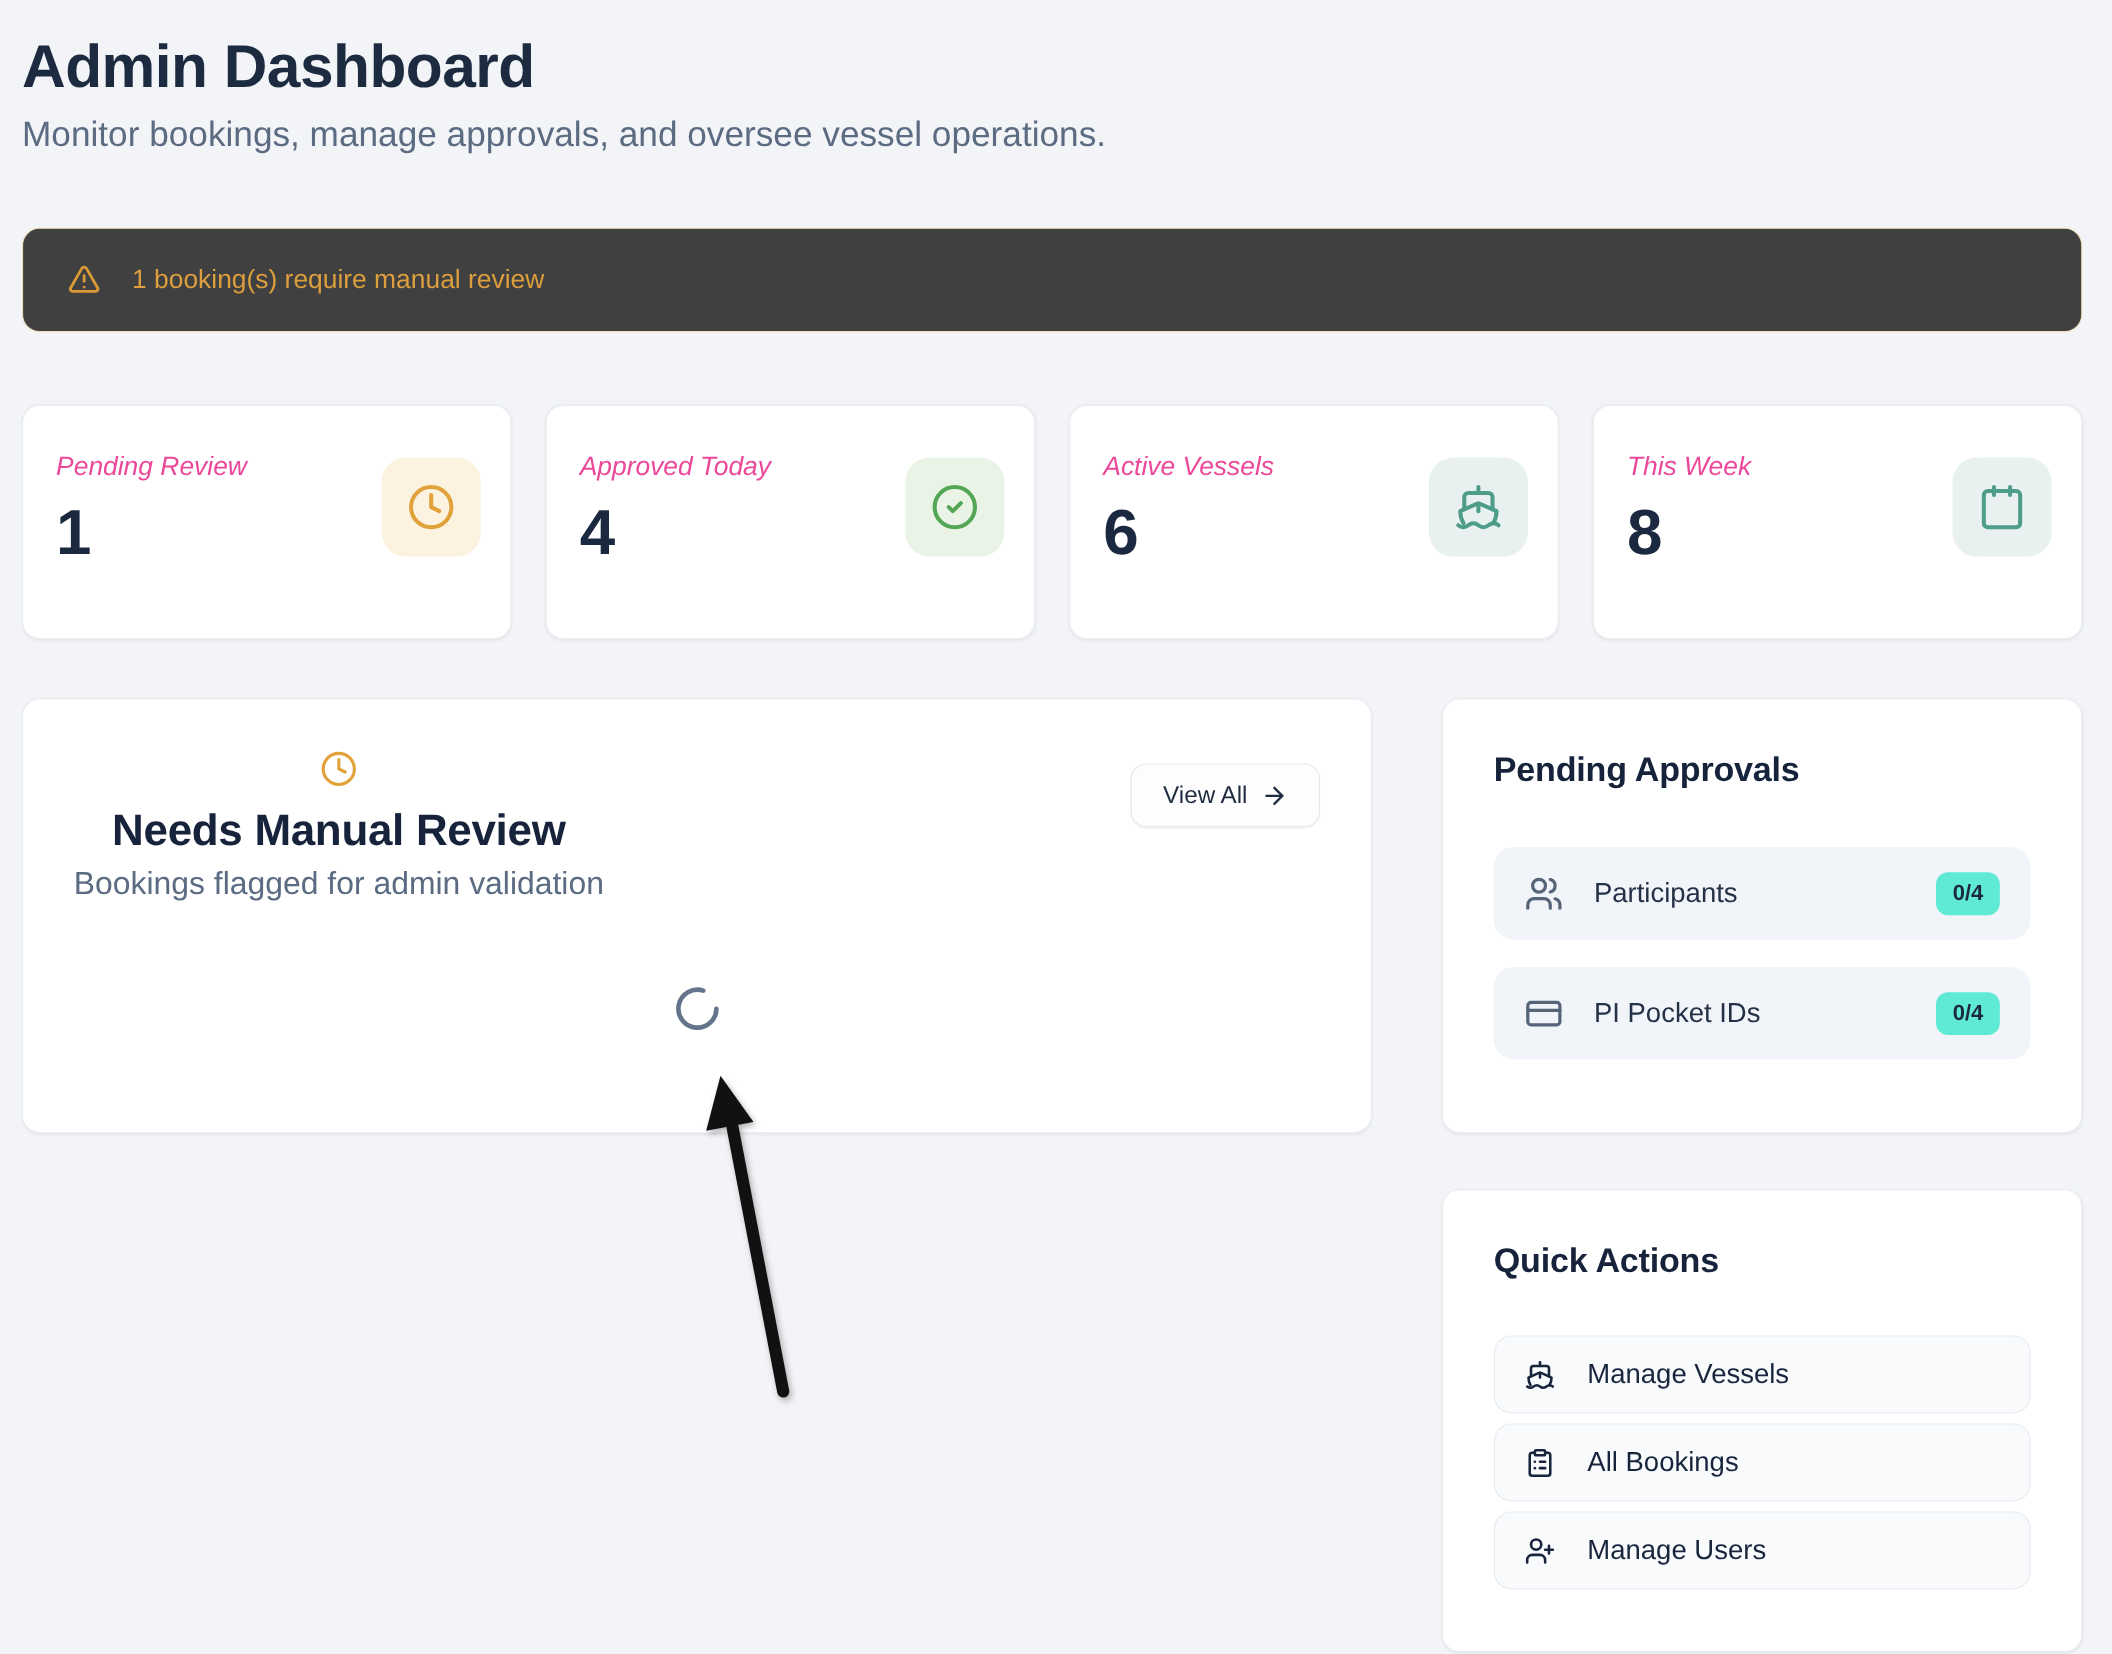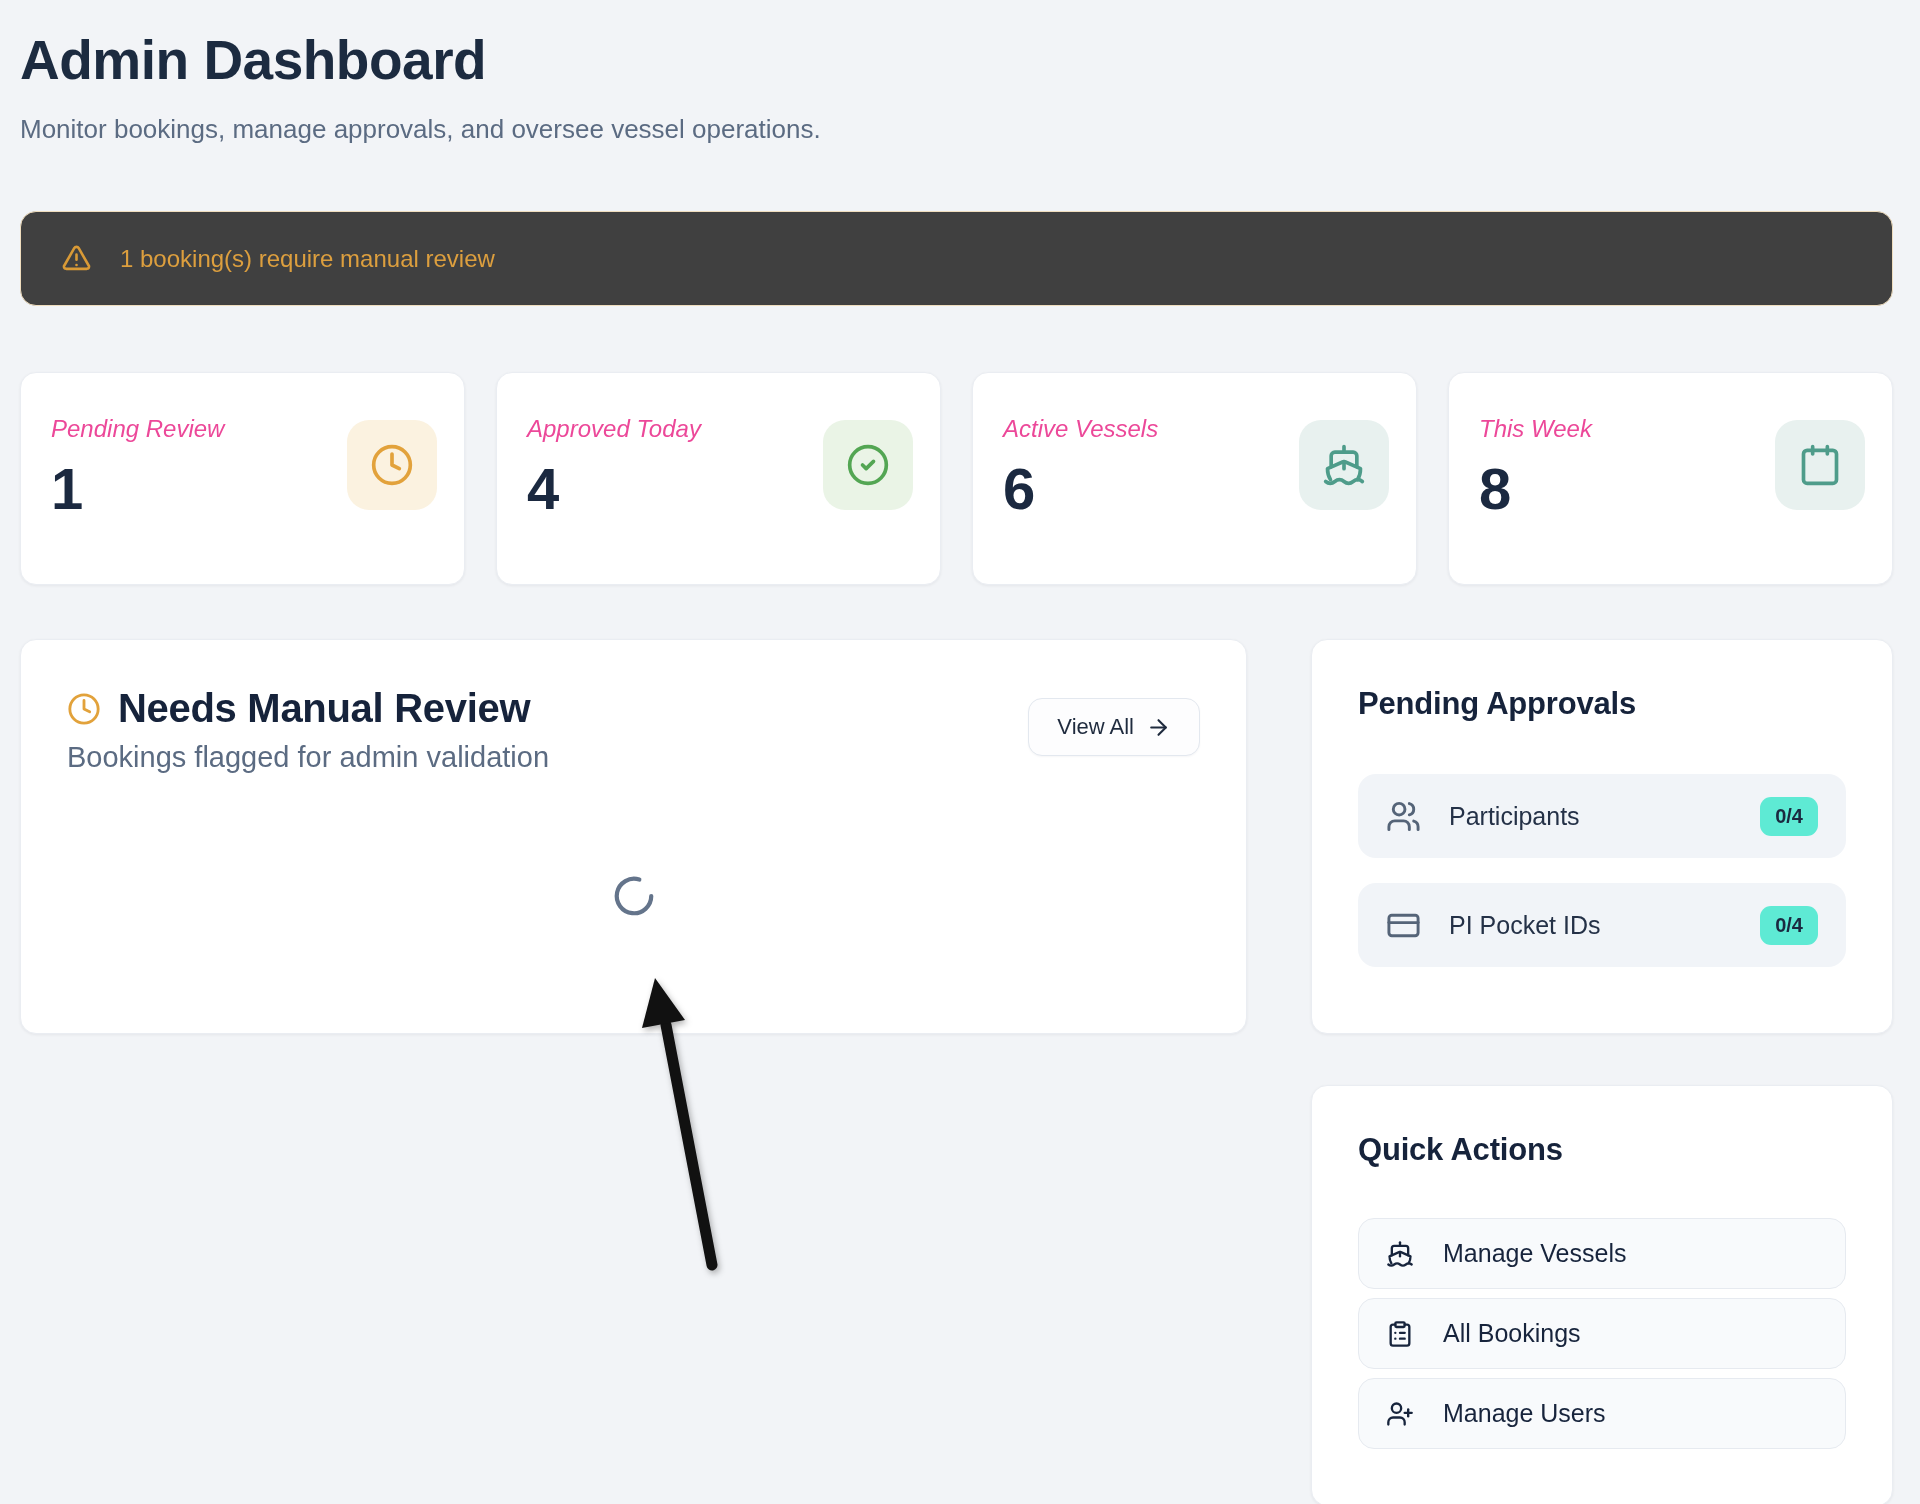--- a/index.html
+++ b/index.html
@@ -7,21 +7,21 @@
   body {
     font-family:"Liberation Sans", sans-serif;
     background:#F2F4F7;
     color:#1B2940;
     position:relative;
   }
   .page { padding:28px 27px 0 20px; position:relative; }
 
   
   .page-title { font-size:55px; font-weight:700; color:#1C2B40; letter-spacing:-.5px; }
-  .page-subtitle { margin-top:22px; font-size:26px; color:#5B6B82; }
+  .page-subtitle { margin-top:12px; font-size:32px; color:#5B6B82; }
 
   
   .alert {
     margin-top:66px; height:95px; border-radius:16px;
     background:#404040; border:1px solid #EFDDBE;
     display:flex; align-items:center; padding:0 40px; gap:28px;
   }
   .alert .msg { font-size:24px; color:#DD9F3E; }
   .icon { display:inline-flex; align-items:center; justify-content:center; flex:none; }
   .icon svg { display:block; }
@@ -41,21 +41,21 @@
 
   
   .main { margin-top:54px; display:grid; grid-template-columns:1227px 582px; gap:64px; align-items:start; }
 
   .panel {
     background:#fff; border:1px solid #EAEDF2; border-radius:16px;
     box-shadow:0 1px 3px rgba(16,24,40,.06);
   }
   .review-panel { height:395px; padding:46px; display:flex; flex-direction:column; }
   .review-head { display:flex; justify-content:space-between; align-items:flex-start; }
-  .review-title-row { display:flex; align-items:center; gap:17px; }
+  .review-title-row { display:flex; align-items:center; gap:17px;flex-direction:column; }
   .review-title { font-size:40px; font-weight:700; color:#16233B; letter-spacing:-.3px; }
   .review-subtitle { margin-top:10px; font-size:29px; color:#5B6B82; }
   .view-all-btn {
     display:flex; align-items:center; gap:12px; height:58px; padding:0 28px;
     background:#FDFDFE; border:1px solid #E3E8EF; border-radius:14px;
     font-family:"Liberation Sans", sans-serif;
     font-size:22px; font-weight:500; color:#1F2B3E; cursor:pointer;
     box-shadow:0 1px 2px rgba(16,24,40,.04); margin-top:12px;
   }
   .loader-zone { flex:1; display:flex; align-items:center; justify-content:center; }

